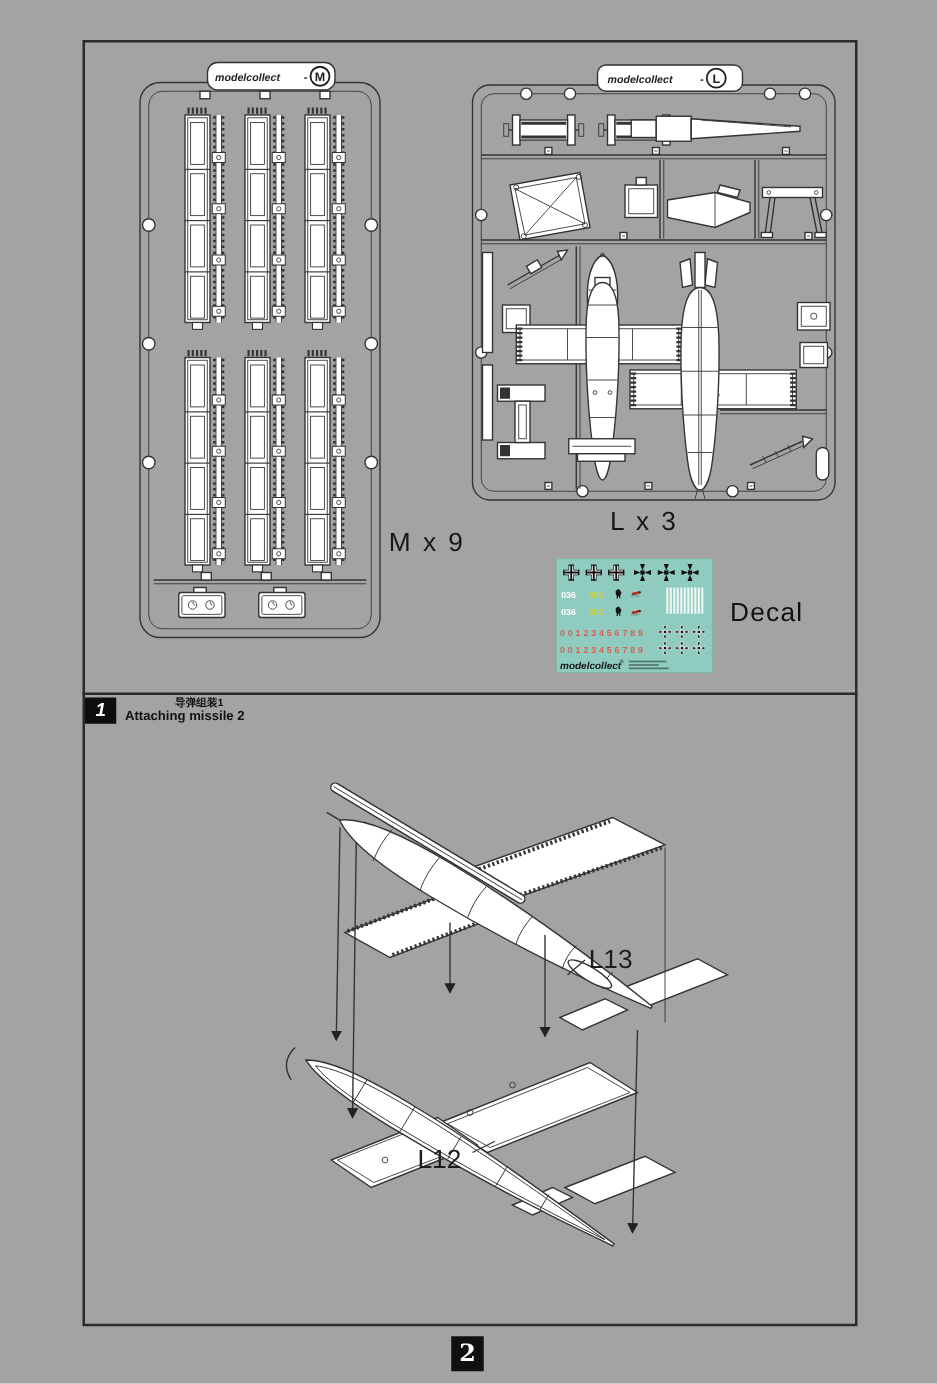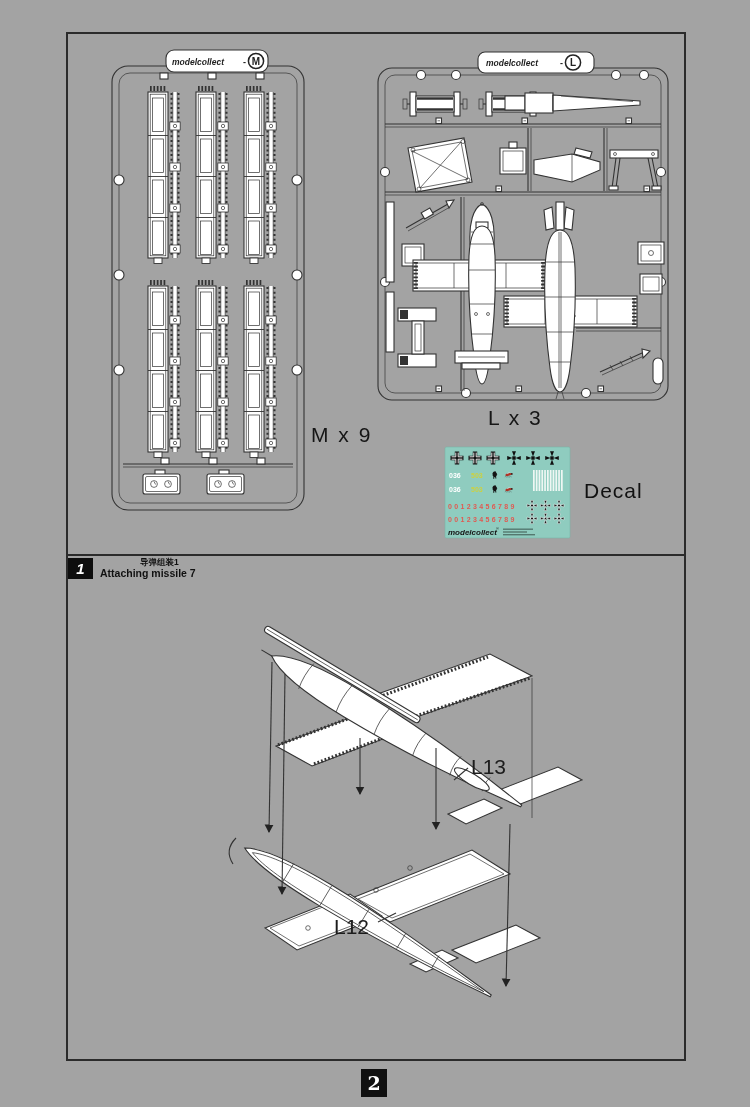--- a/index.html
+++ b/index.html
@@ -385,21 +385,21 @@
     <g fill="#4a6a62" opacity="0.85">
       <rect x="58" y="81.5" width="30" height="1.4"></rect>
       <rect x="58" y="84.3" width="24" height="1.4"></rect>
       <rect x="58" y="87" width="32" height="1.4"></rect>
     </g>
   </svg>
   <div class="decal-label">Decal</div>
 
   <div class="stepbox">1</div>
   <div class="step-zh">导弹组装1</div>
-  <div class="step-en">Attaching missile 7</div>
+  <div class="step-en">Attaching missile 2</div>
 
   <svg style="left:80px;top:598px;" width="560" height="442" viewBox="0 0 560 442">
     <defs>
       <marker id="ah" markerUnits="userSpaceOnUse" markerWidth="10" markerHeight="10" refX="7.5" refY="4.5" orient="auto">
         <path d="M0,0 L8.5,4.5 L0,9 Z" fill="#222"></path>
       </marker>
     </defs>
 
     <g>
       <g>

